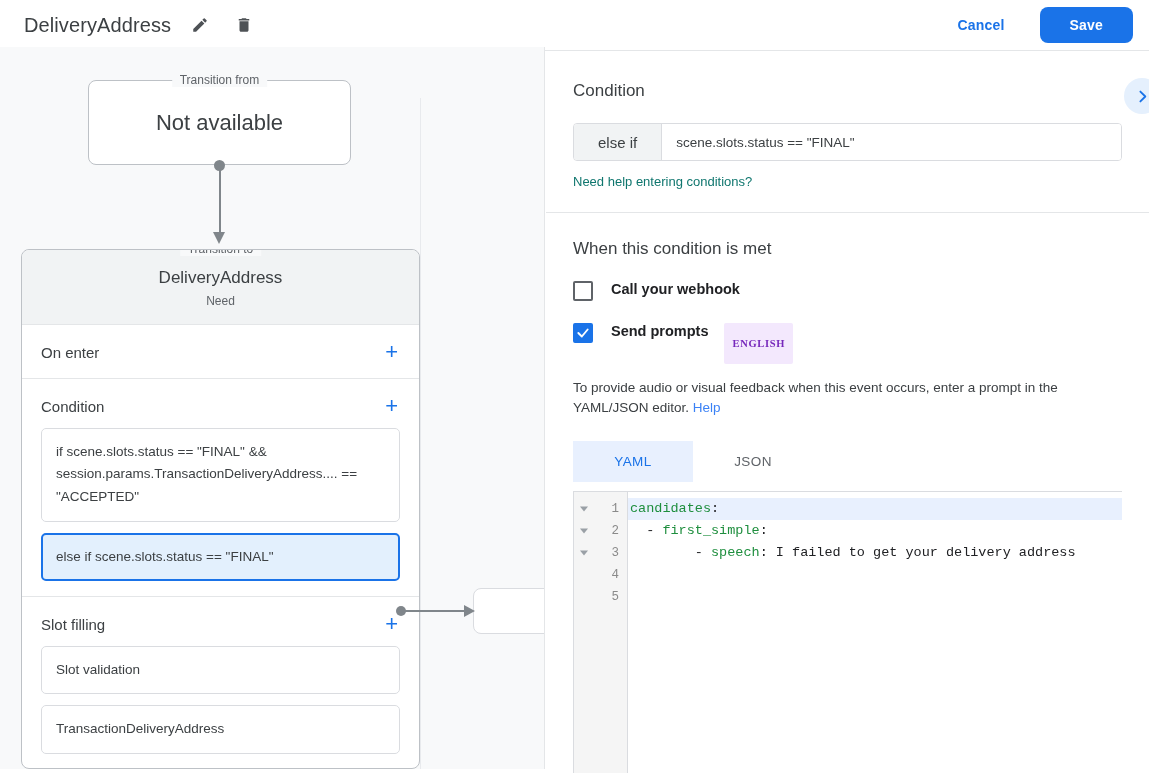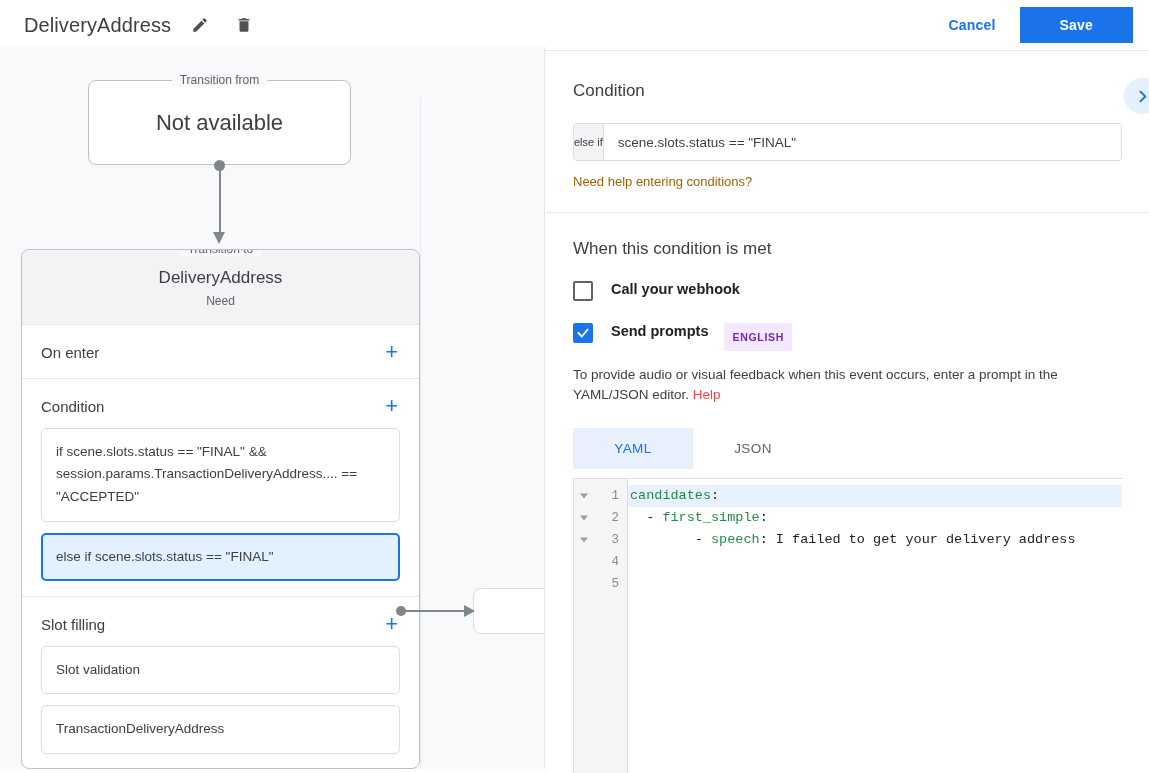--- a/index.html
+++ b/index.html
@@ -27,22 +27,22 @@
   }
   .icon-btn svg { display: block; }
   .topbar-spacer { flex: 1; }
   .btn-cancel {
     font-size: 14px; font-weight: bold; color: #1a73e8; background: none;
     border: none; cursor: pointer; padding: 9px 14px; border-radius: 4px;
     letter-spacing: .2px;
   }
   .btn-save {
     font-size: 14px; font-weight: bold; color: #fff; background: #1a73e8;
-    border: none; cursor: pointer; padding: 10px 40px; border-radius: 0;
-    margin-left: 10px; letter-spacing: .2px;
+    border: none; cursor: pointer; padding: 10px 30px; border-radius: 8px;
+    margin-left: 21px; letter-spacing: .2px;
   }
 
   
   .canvas {
     position: absolute; left: 0; top: 47px; width: 545px; height: 722px;
     background: #f8f9fa; border-right: 1px solid #e4e6e8; overflow: hidden;
   }
 
   
   .fs {
@@ -143,55 +143,55 @@
     border-radius: 50%; background: #e5f0fd; border: none; cursor: pointer;
     display: flex; align-items: center; justify-content: center;
   }
 
   .cond-row {
     display: flex; margin-top: 22px; border: 1px solid #dadce0;
     border-radius: 4px; overflow: hidden; height: 38px;
   }
   .cond-chip {
     background: #f1f3f4; border-right: 1px solid #dadce0;
-    display: flex; align-items: center; padding: 0 0;
-    font-size: 11px; color: #3c4043; white-space: nowrap;
+    display: flex; align-items: center; padding: 0 24px;
+    font-size: 15px; color: #3c4043; white-space: nowrap;
   }
   .cond-input {
     flex: 1; border: none; outline: none; padding: 0 14px;
     font-size: 13.5px; color: #3c4043; font-family: inherit; background: #fff;
   }
   .help-link {
     display: inline-block; margin-top: 13px; font-size: 13px;
-    color: #a16207; text-decoration: none; cursor: pointer;
+    color: #0f766e; text-decoration: none; cursor: pointer;
   }
 
   .panel-block2 { padding: 26px 27px 0; }
   .chk-row { display: flex; align-items: flex-start; margin-top: 22px; }
   .chk {
     width: 20px; height: 20px; border: 2px solid #5f6368; border-radius: 2px;
     background: #fff; cursor: pointer; flex: none;
   }
   .chk.on {
     background: #1a73e8; border-color: #1a73e8;
     display: flex; align-items: center; justify-content: center;
   }
   .chk-label {
     margin-left: 18px; font-size: 14.5px; color: #202124; font-weight: bold;
   }
   .lang-badge {
     margin-left: 16px; background: #f3e8fd; color: #7627bb;
     font-size: 10.5px; font-weight: bold; letter-spacing: .7px;
-    padding: 8px 8px; border-radius: 2px;
+    padding: 15px 8px; border-radius: 2px; font-family: Liberation Serif, serif;
   }
   .hint {
     margin-top: 14px; font-size: 13.5px; color: #3c4043; line-height: 1.5;
     max-width: 555px;
   }
-  .hint a { color: #ef4444; text-decoration: none; cursor: pointer; }
+  .hint a { color: #3b82f6; text-decoration: none; cursor: pointer; }
 
   .tabs { display: flex; margin-top: 22px; }
   .tab {
     padding: 13px 0; width: 120px; text-align: center; font-size: 13.5px;
     color: #5f6368; cursor: pointer; background: transparent;
     border: none; font-family: inherit; letter-spacing: .4px;
   }
   .tab.active { background: #e8f0fe; color: #1a73e8; }
 
   .editor {

